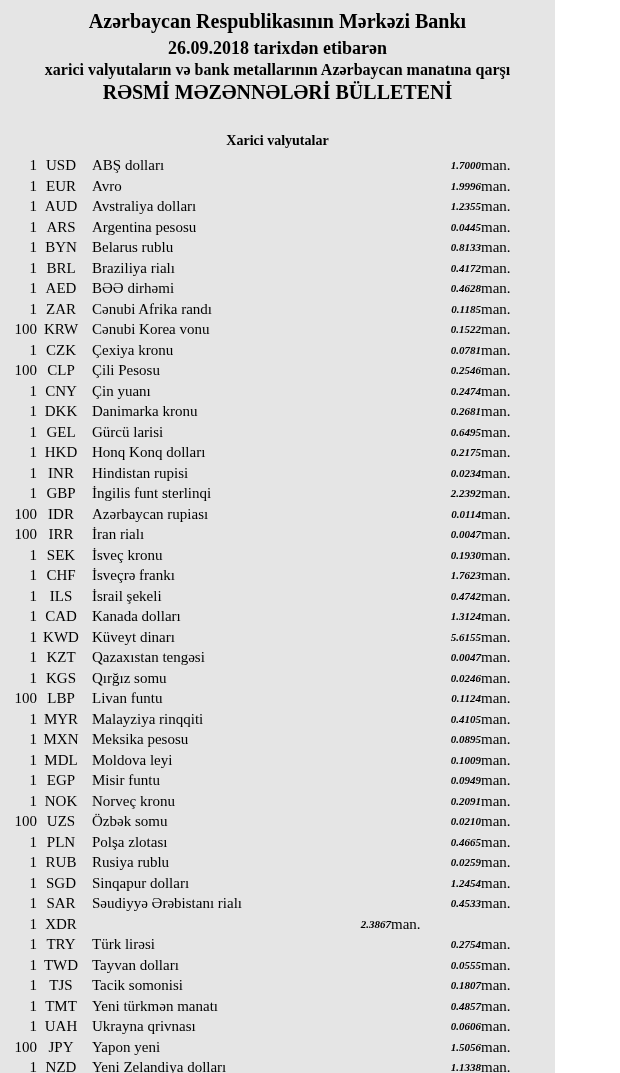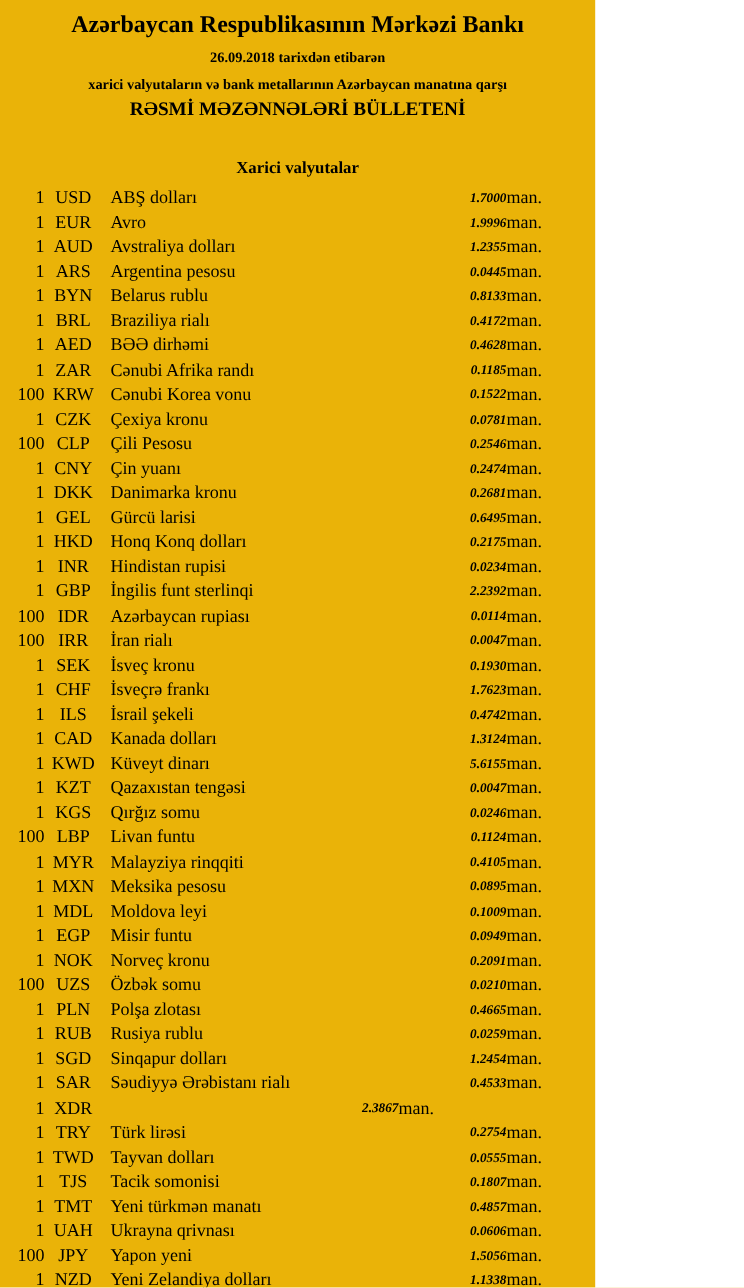--- a/index.html
+++ b/index.html
@@ -2,48 +2,48 @@
 <html><head>
 <meta charset="utf-8">
 <style>
   html, body {
     margin: 0;
     padding: 0;
     background: #ffffff;
   }
   .page {
     position: relative;
-    width: 496px;
+    width: 555px;
     height: 1073px;
-    background: #eab308;
+    background: #e5e5e5;
     color: #000000;
     font-family: "Liberation Serif", "DejaVu Serif", serif;
     overflow: hidden;
     box-sizing: border-box;
     padding-top: 8px;
   }
   .hdr {
     text-align: center;
     font-weight: bold;
   }
   .hdr-title {
     font-size: 20px;
     line-height: 26px;
   }
   .hdr-date {
-    font-size: 12px;
+    font-size: 18px;
     line-height: 22px;
     margin-top: 3px;
   }
   .hdr-subtitle {
-    font-size: 12px;
+    font-size: 16px;
     line-height: 22px;
   }
   .hdr-bulletin {
-    font-size: 16px;
+    font-size: 20px;
     line-height: 22px;
   }
   .section-title {
     text-align: center;
     font-weight: bold;
     font-size: 14px;
     line-height: 20px;
     margin-top: 28px;
   }
   .table {

